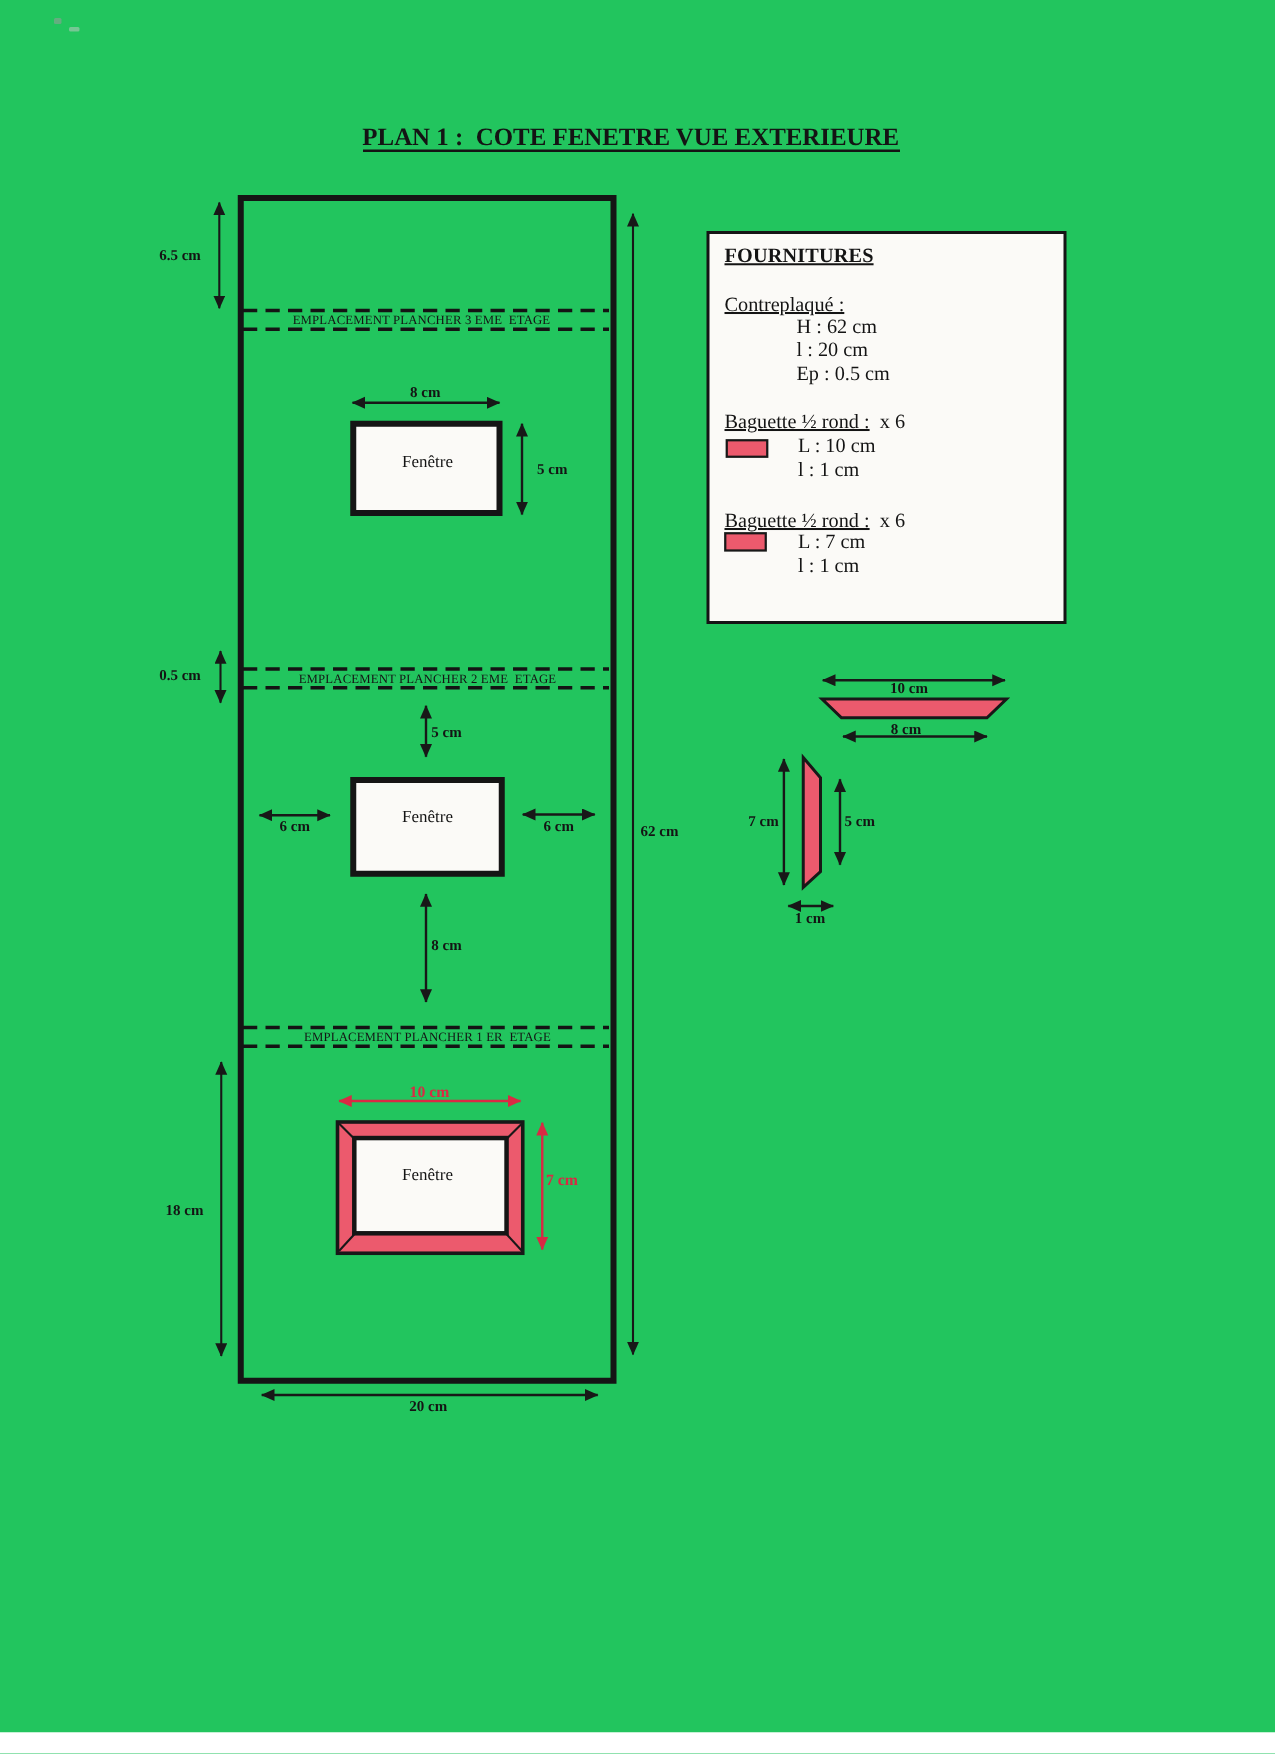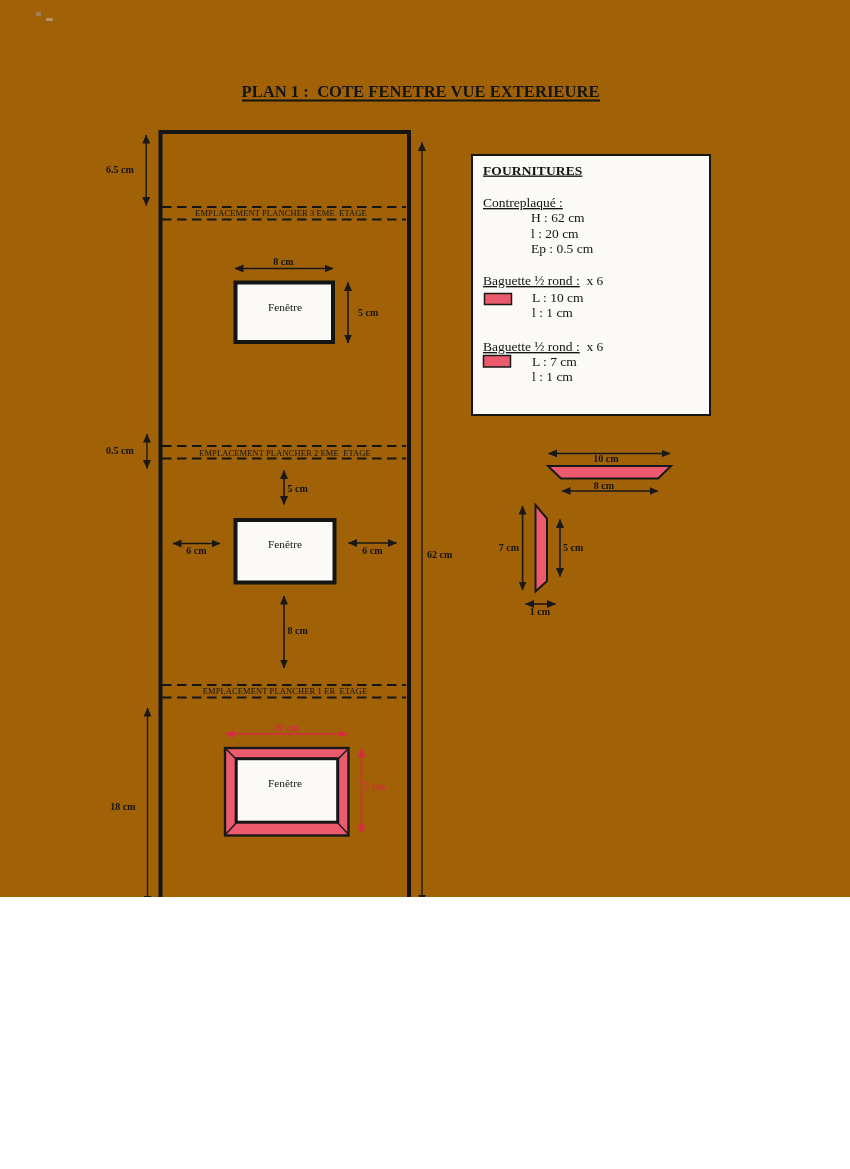--- a/index.html
+++ b/index.html
@@ -1,16 +1,16 @@
 <!DOCTYPE html>
 <html><head>
 <meta charset="utf-8">
 <style>
 html,body{margin:0;padding:0}
-#page{position:relative;width:850px;height:897px;background:#a16207;overflow:hidden;
+#page{position:relative;width:850px;height:1155px;background:#22c55e;overflow:hidden;
   font-family:"Liberation Serif",serif;}
 svg{position:absolute;top:0;left:0}
 </style>
 </head>
 <body>
 <div id="page">
 <svg width="850" height="1169" viewBox="0 0 850 1169">
 <defs>
 <marker id="ab" markerUnits="userSpaceOnUse" markerWidth="12" markerHeight="10" refX="8.5" refY="4" orient="auto-start-reverse">
   <path d="M0,0 L9,4 L0,8 Z" fill="#181818"></path>

